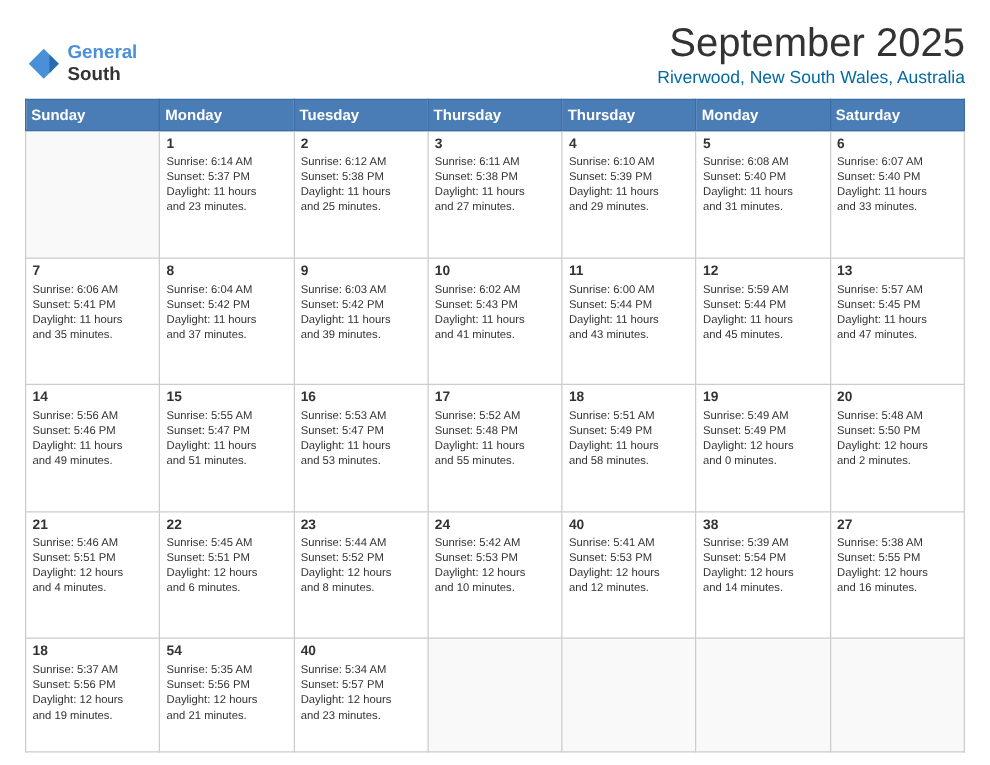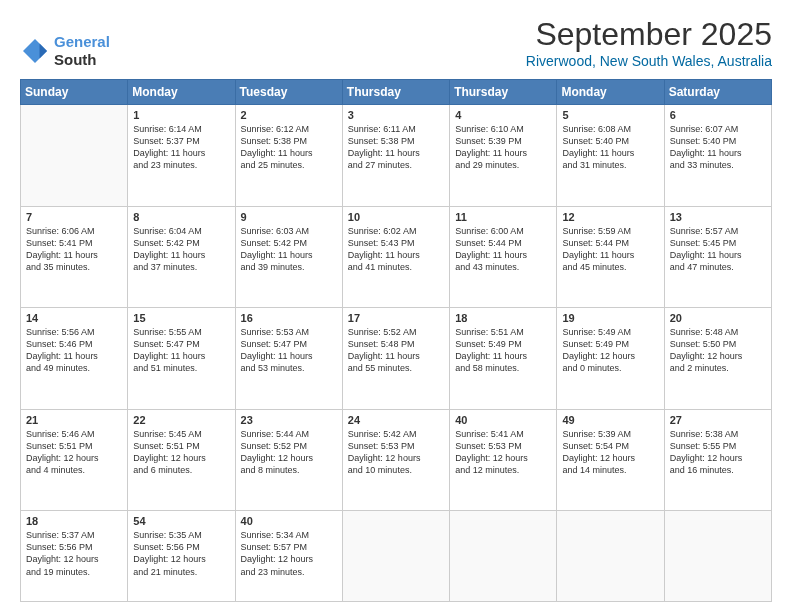--- a/index.html
+++ b/index.html
@@ -229,21 +229,21 @@
           </td>
           <td>
             <span class="day-number">24</span>
             <div class="cell-text">Sunrise: 5:42 AM<br>Sunset: 5:53 PM<br>Daylight: 12 hours<br>and 10 minutes.</div>
           </td>
           <td>
             <span class="day-number">40</span>
             <div class="cell-text">Sunrise: 5:41 AM<br>Sunset: 5:53 PM<br>Daylight: 12 hours<br>and 12 minutes.</div>
           </td>
           <td>
-            <span class="day-number">49</span>
+            <span class="day-number">38</span>
             <div class="cell-text">Sunrise: 5:39 AM<br>Sunset: 5:54 PM<br>Daylight: 12 hours<br>and 14 minutes.</div>
           </td>
           <td>
             <span class="day-number">27</span>
             <div class="cell-text">Sunrise: 5:38 AM<br>Sunset: 5:55 PM<br>Daylight: 12 hours<br>and 16 minutes.</div>
           </td>
         </tr>
         <tr>
           <td>
             <span class="day-number">18</span>

